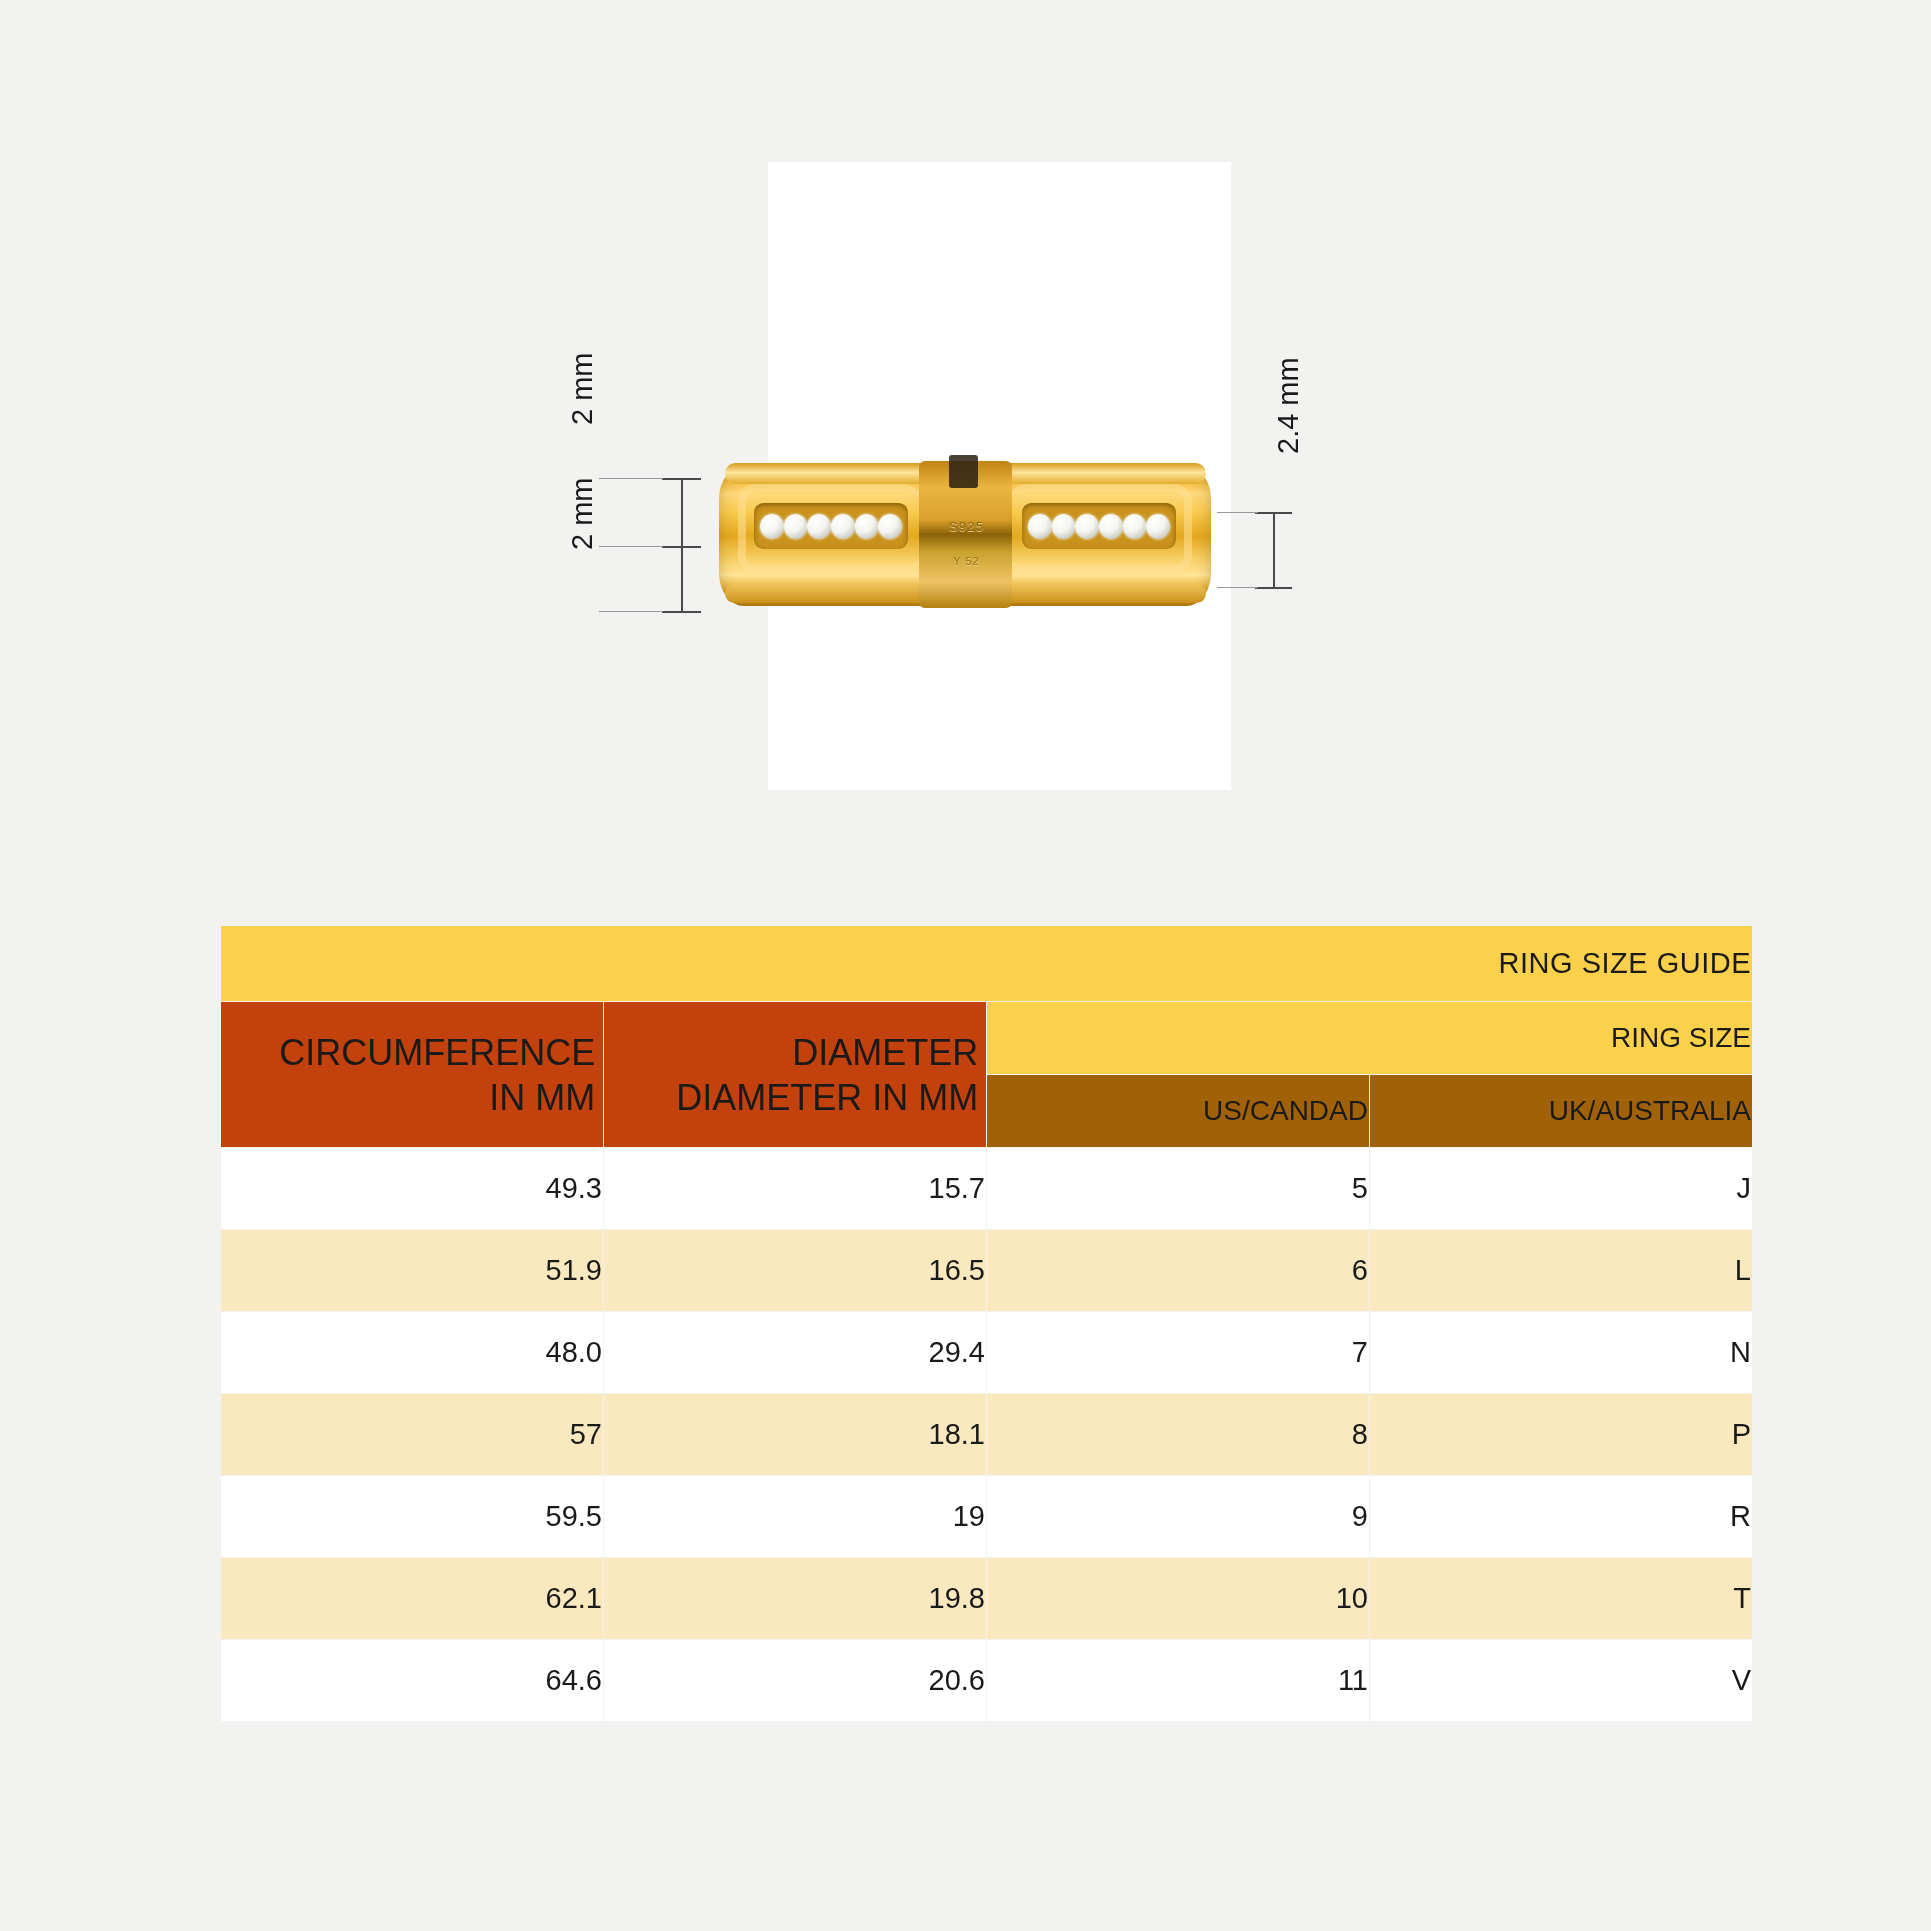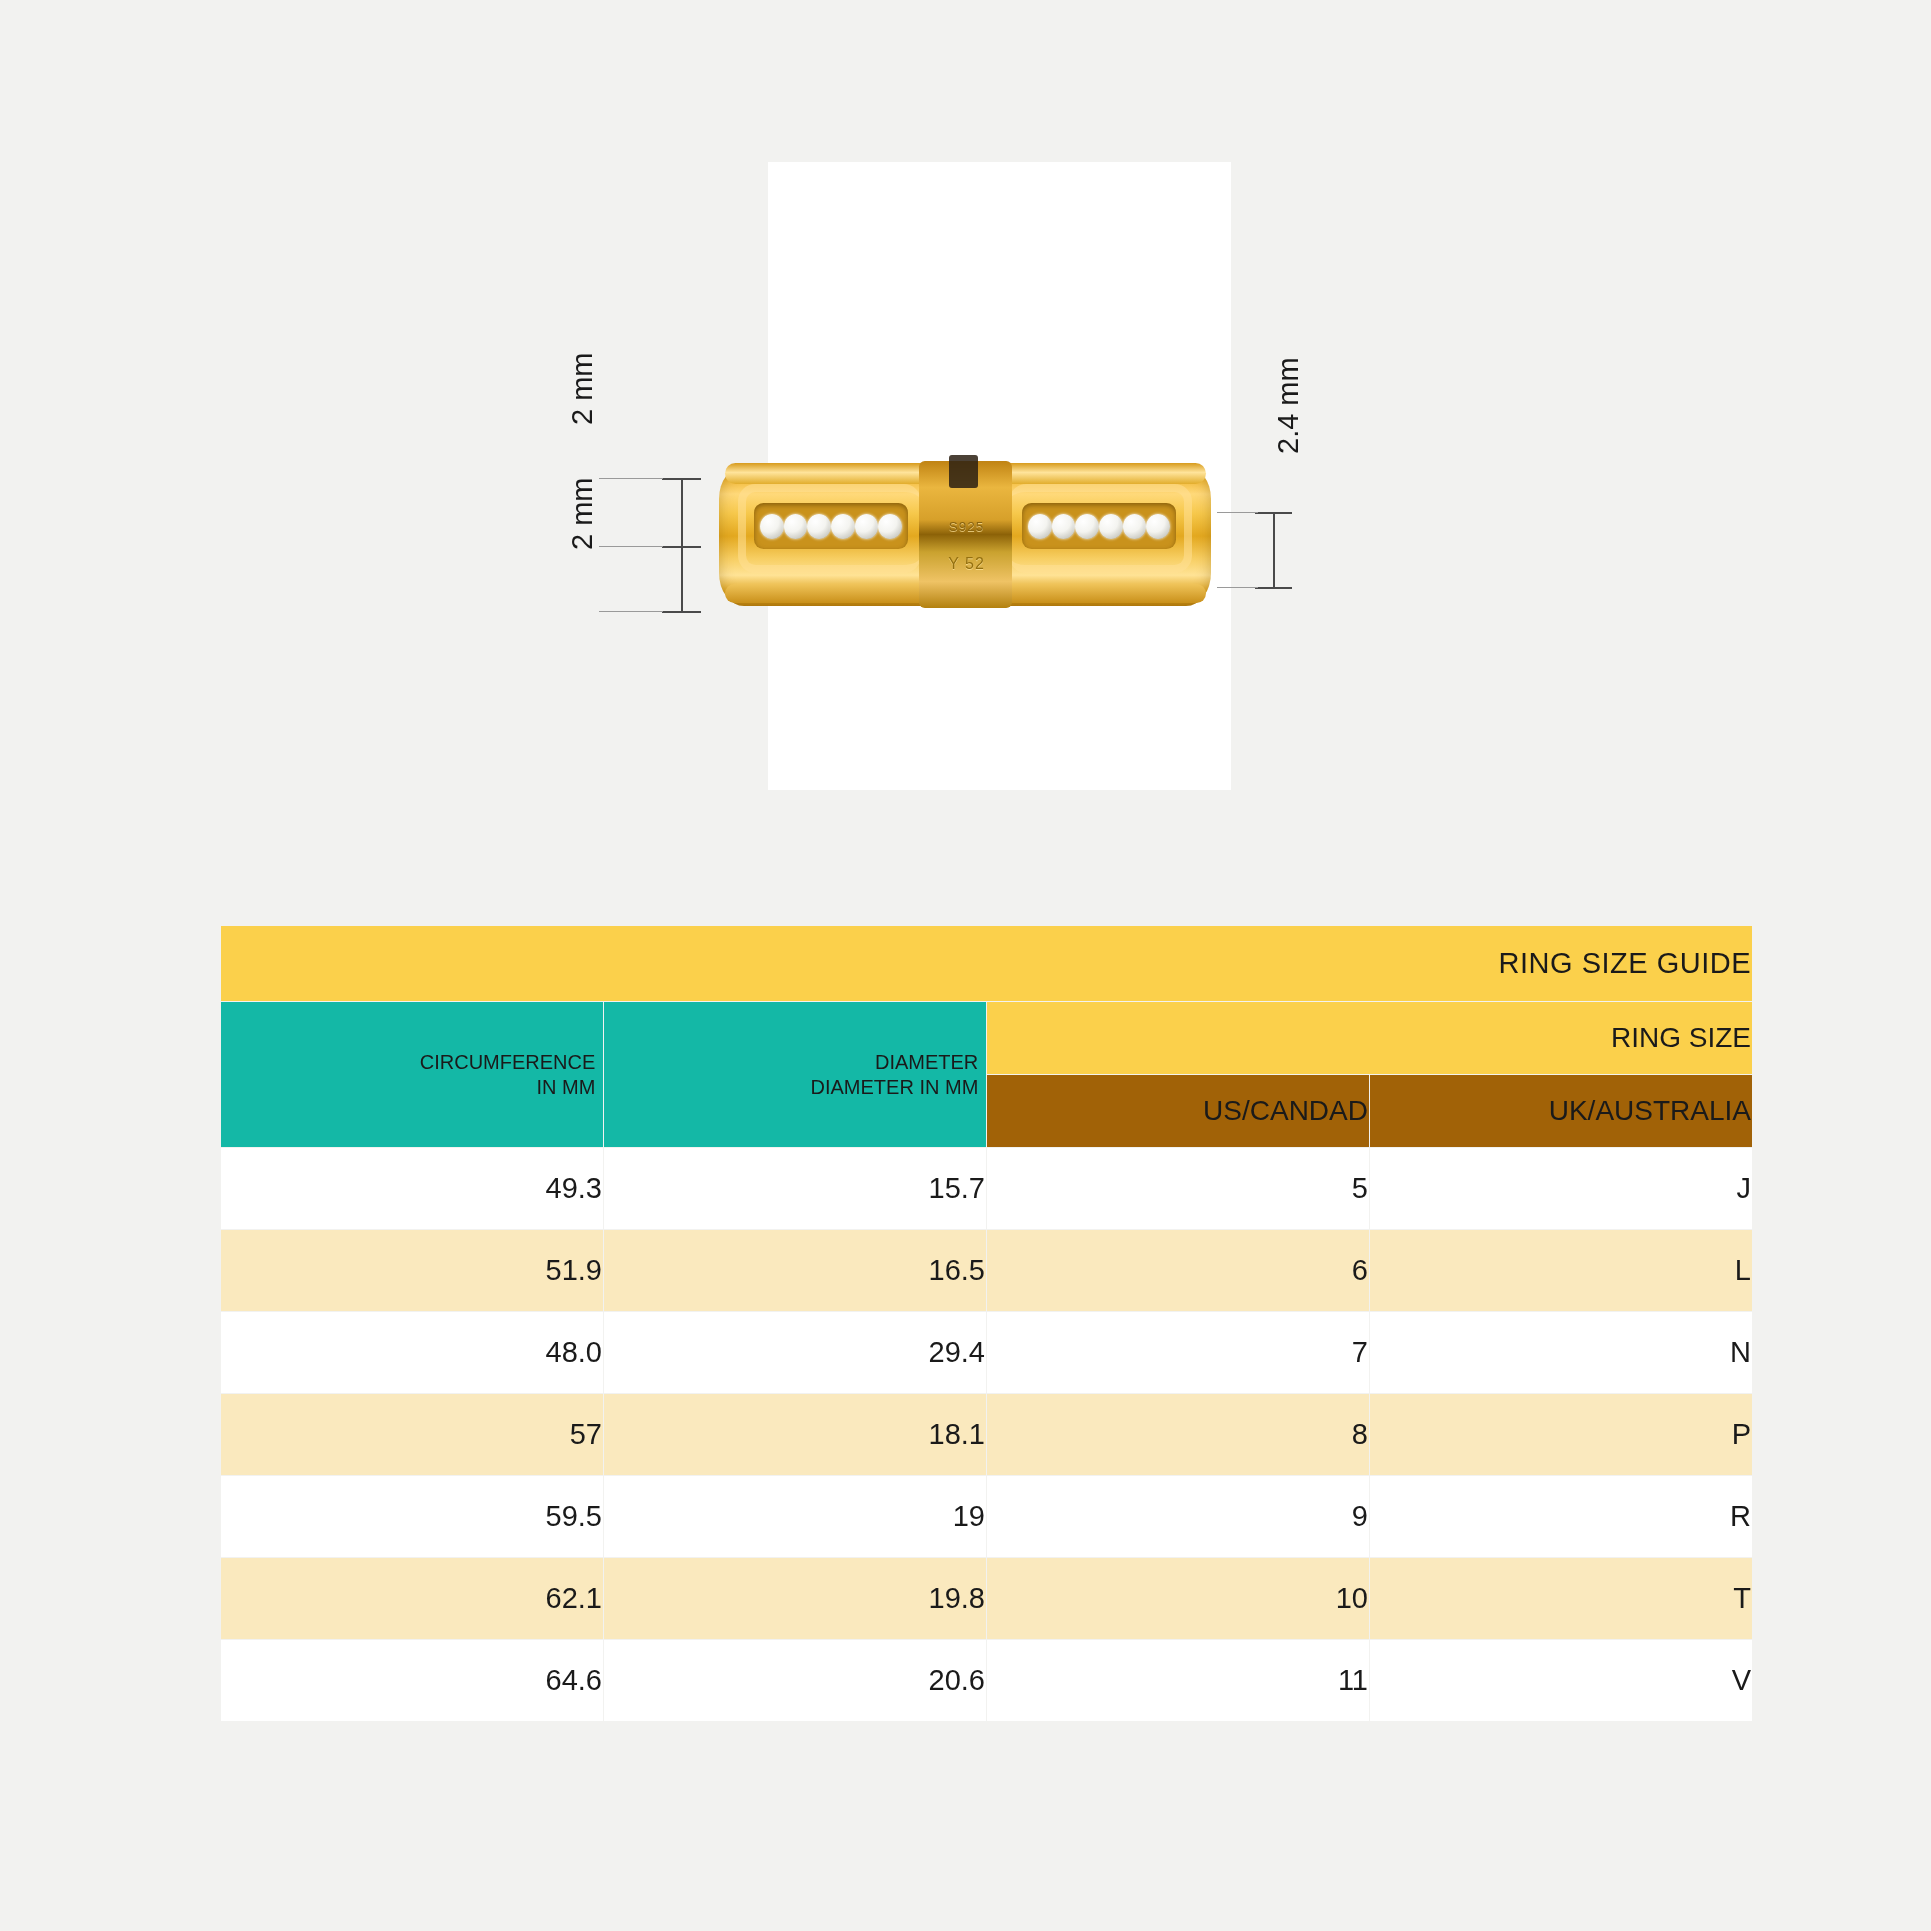--- a/index.html
+++ b/index.html
@@ -98,21 +98,21 @@
     position: absolute;
     left: 205px;
     width: 85px;
     text-align: center;
     font-size: 13.5px;
     letter-spacing: 1px;
     color: #8a6410;
     text-shadow: 0 1px 0 rgba(255,230,160,0.7);
   }
   .engrave.e1 { top: 70px; }
-  .engrave.e2 { top: 106px; font-size: 16px; color: #94700f; }
+  .engrave.e2 { top: 106px; font-size: 11px; color: #94700f; }
   .ring-dark-notch {
     position: absolute;
     left: 230px;
     top: 5.8px;
     width: 29px;
     height: 33px;
     background: #2c2013;
     border-radius: 2.9px;
     opacity: 0.85;
   }
@@ -190,22 +190,22 @@
     font-weight: normal;
     color: #1a1a1a;
   }
   .hdr-title {
     background: #fbd04b;
     font-size: 29px;
     height: 73px;
     letter-spacing: 0.5px;
   }
   .hdr-cell {
-    background: #14b8a6;
-    font-size: 20px;
+    background: #c2410c;
+    font-size: 36px;
     line-height: 1.25;
     height: 93px;
     padding: 5.8px 7.7px;
   }
   .hdr-sub {
     background: #a16207;
     font-size: 28px;
     height: 70px;
   }
   .hdr-span-top {

